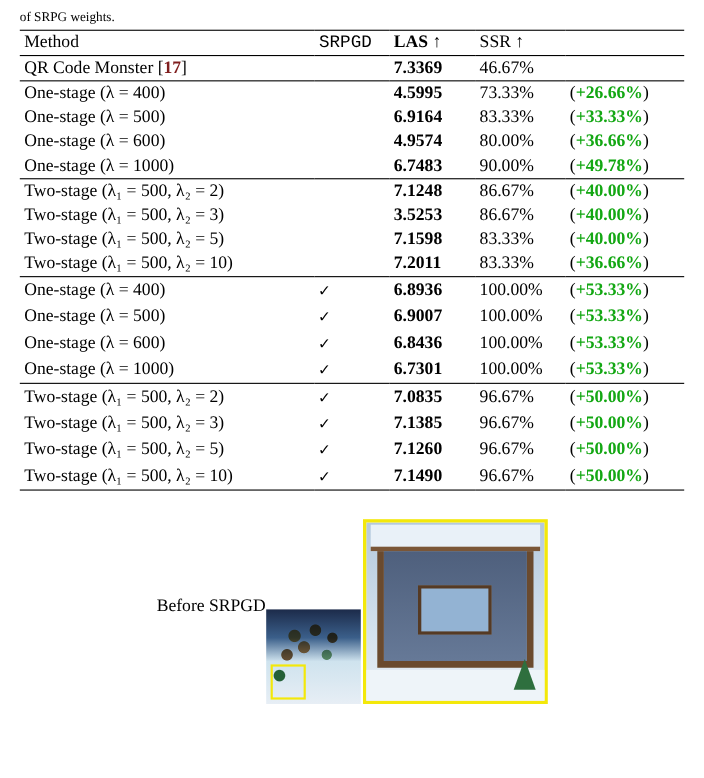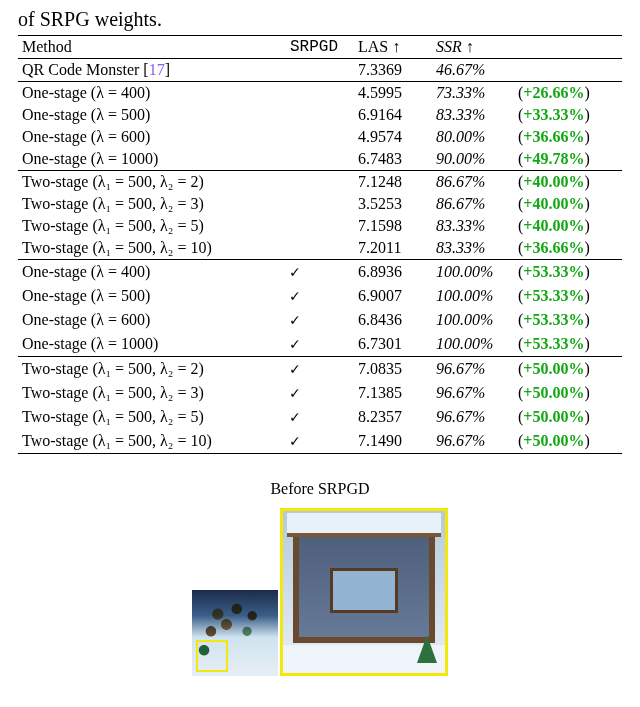--- a/index.html
+++ b/index.html
@@ -9,54 +9,54 @@
     background: #fff;
     font-family: "Times New Roman", Times, serif;
     font-size: 16px;
     color: #000;
   }
   .page {
     padding: 8px 18px 12px 18px;
     box-sizing: border-box;
   }
   .fragment-top {
-    font-size: 20px;
+    font-size: 12px;
     margin-bottom: 4px;
   }
   table.results {
     border-collapse: collapse;
     width: 100%;
     font-size: 16px;
   }
   table.results td, table.results th {
     padding: 2px 4px 2px 4px;
     text-align: left;
     white-space: nowrap;
   }
   .col-check { text-align: center; width: 60px; font-family: Liberation Mono, monospace; }
-  .col-las   { text-align: left; width: 70px; }
-  .col-ssr   { text-align: left;  width: 74px; font-style: italic; }
+  .col-las   { text-align: left; width: 70px; font-weight: bold; }
+  .col-ssr   { text-align: left;  width: 74px; }
   .col-delta { text-align: left;  width: 100px; }
   .hdr-row td { border-top: 1.4px solid #000; border-bottom: 0.7px solid #000; }
   .section-top td { border-top: 0.7px solid #000; }
   .bottom-rule td { border-bottom: 1.4px solid #000; }
-  .cite { color: #8b5cf6; }
+  .cite { color: #7f1d1d; font-weight: bold; }
   .delta { color: #13a713; font-weight: bold; }
   .arrow { font-family: inherit; }
   .check { font-size: 16px; }
 
   .figwrap {
     margin-top: 26px;
     display: flex;
     justify-content: space-around;
     align-items: flex-start;
   }
   .figcol {
     display: flex;
-    flex-direction: column;
+    flex-direction: row;
     align-items: center;
     text-align: center;
   }
   .figcap {
     font-size: 16px;
     margin-bottom: 10px;
   }
   .figpair {
     display: flex;
     align-items: flex-end;
@@ -262,21 +262,21 @@
         <tr>
           <td>Two-stage (λ₁ = 500, λ₂ = 3)</td>
           <td class="col-check"><span class="check">✓</span></td>
           <td class="col-las">7.1385</td>
           <td class="col-ssr">96.67%</td>
           <td class="col-delta">(<span class="delta">+50.00%</span>)</td>
         </tr>
         <tr>
           <td>Two-stage (λ₁ = 500, λ₂ = 5)</td>
           <td class="col-check"><span class="check">✓</span></td>
-          <td class="col-las">8.2357</td>
+          <td class="col-las">7.1260</td>
           <td class="col-ssr">96.67%</td>
           <td class="col-delta">(<span class="delta">+50.00%</span>)</td>
         </tr>
         <tr class="bottom-rule">
           <td>Two-stage (λ₁ = 500, λ₂ = 10)</td>
           <td class="col-check"><span class="check">✓</span></td>
           <td class="col-las">7.1490</td>
           <td class="col-ssr">96.67%</td>
           <td class="col-delta">(<span class="delta">+50.00%</span>)</td>
         </tr>

